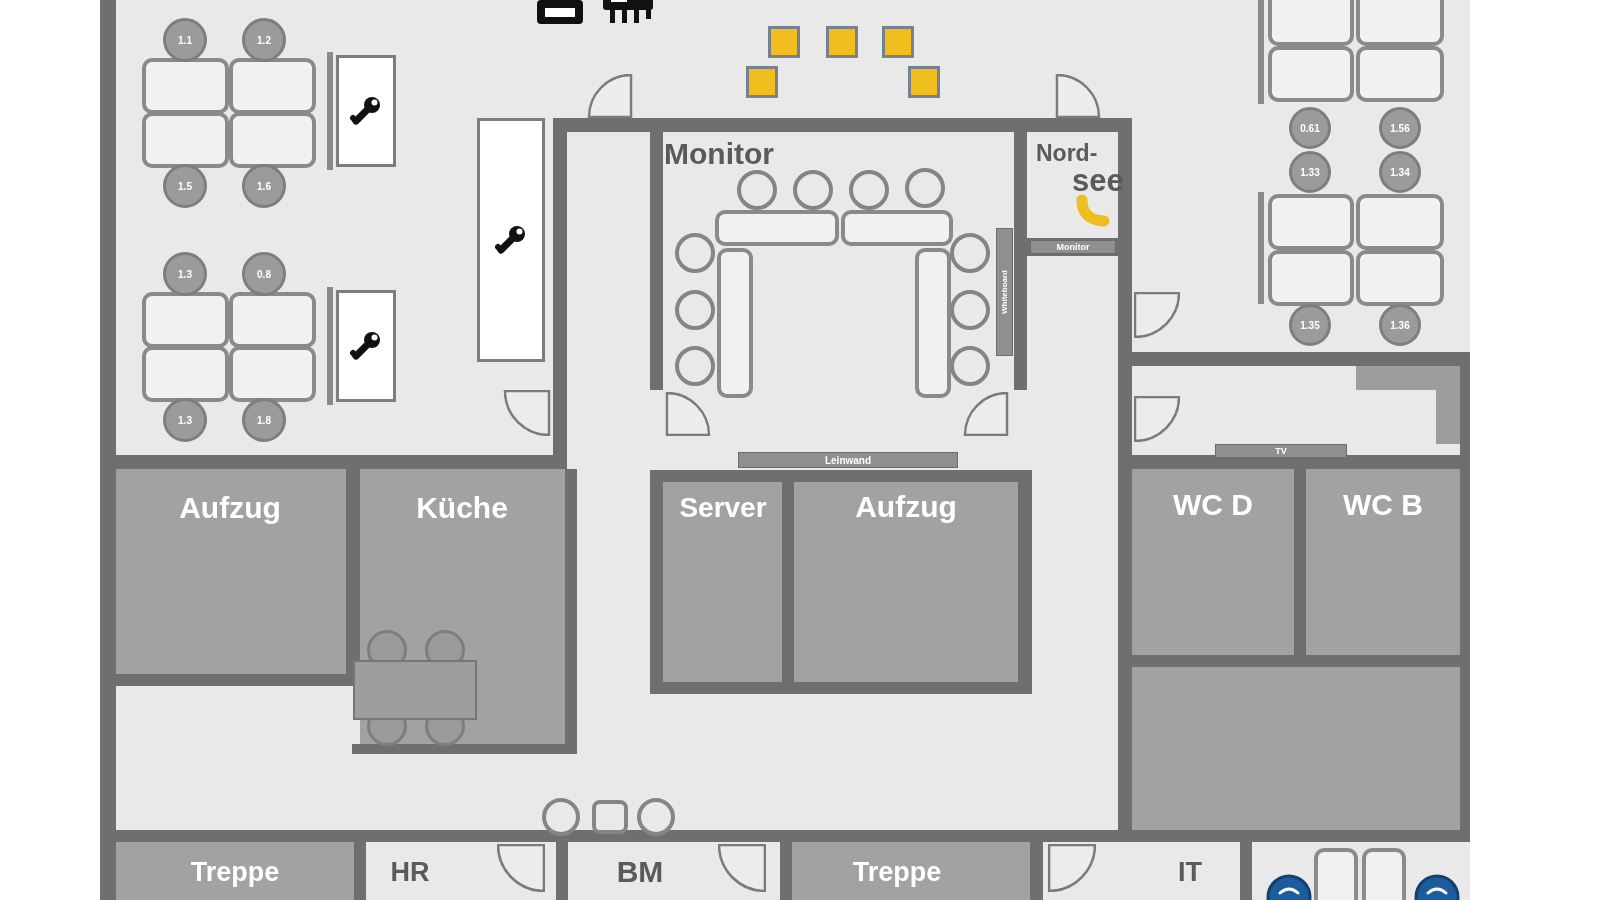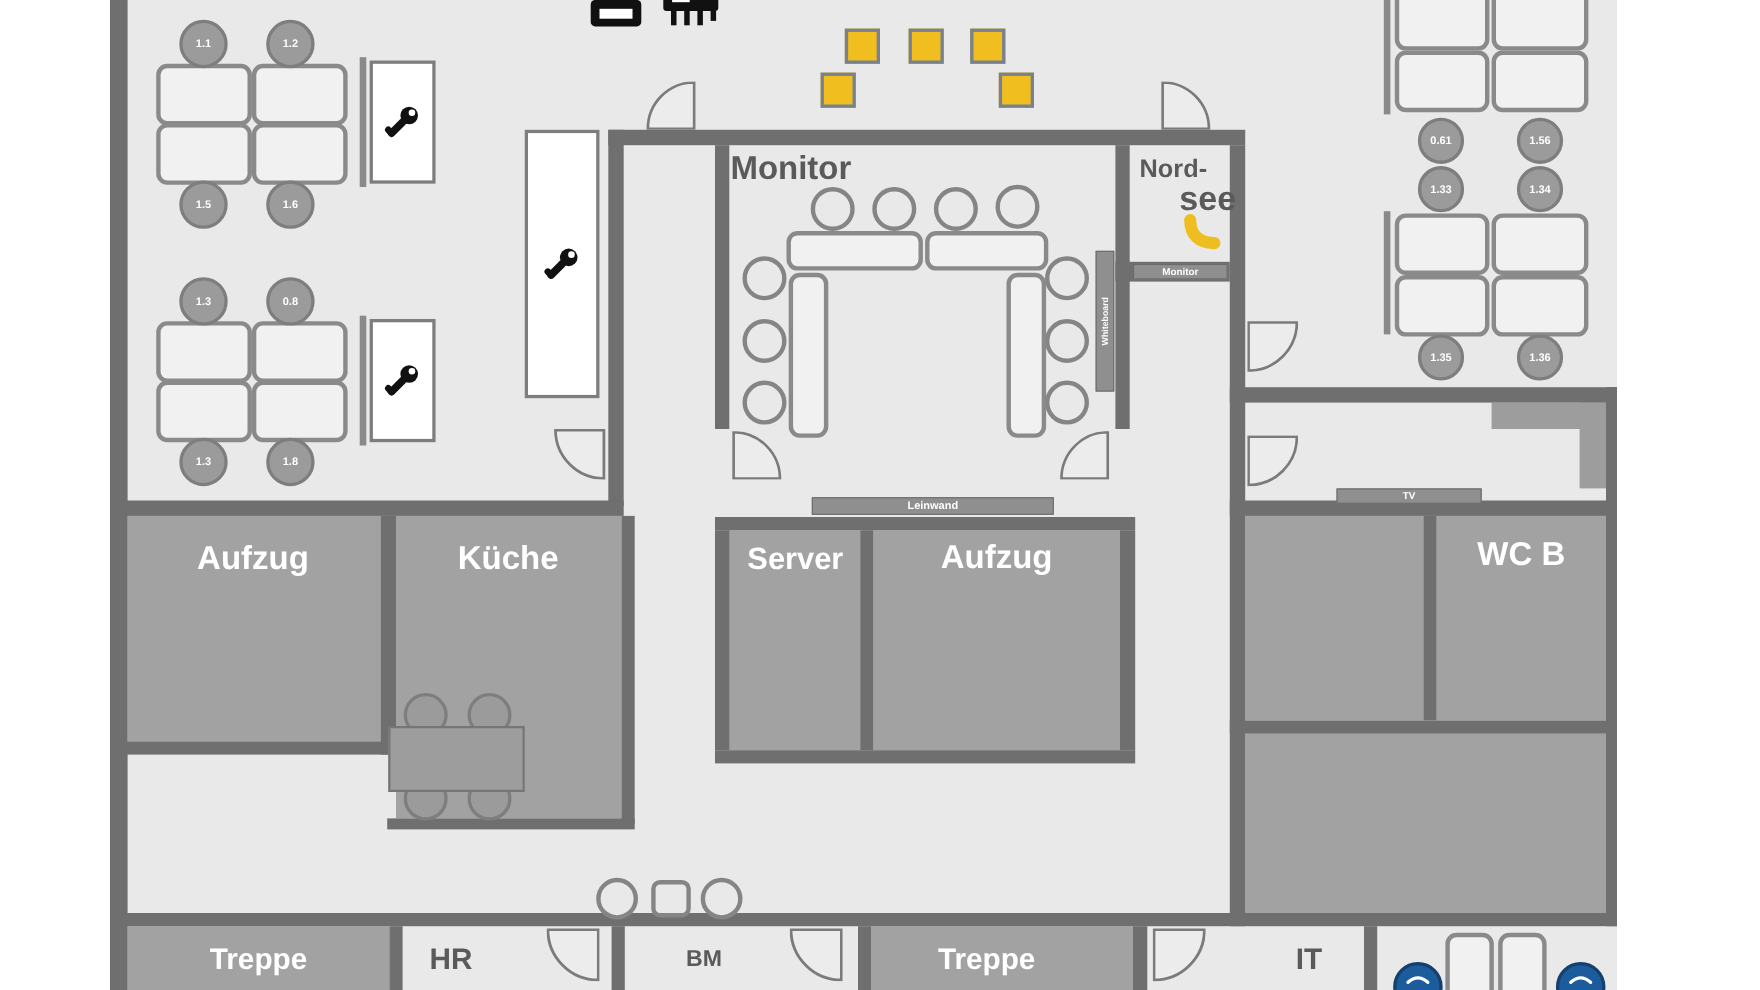--- a/index.html
+++ b/index.html
@@ -276,40 +276,41 @@
   <div class="desk" style="left:1356px;top:250px;width:88px;height:56px;"></div>
   <div class="chair" style="left:1289px;top:304px;width:42px;height:42px;">
       <span>1.35</span>
     </div>
   <div class="chair" style="left:1379px;top:304px;width:42px;height:42px;">
       <span>1.36</span>
     </div>
 
   <div class="equip-bar" style="left:1215px;top:444px;width:132px;height:14px;font-size:9px;">TV</div>
 
+  <div class="label-light" style="left:1132px;top:485px;width:162px;height:40px;font-size:30px;">WC D</div>
   <div class="label-light" style="left:1306px;top:485px;width:154px;height:40px;font-size:30px;">WC B</div>
 
   <div class="label-light" style="left:130px;top:486px;width:200px;height:44px;font-size:30px;">Aufzug</div>
   <div class="label-light" style="left:362px;top:486px;width:200px;height:44px;font-size:30px;">Küche</div>
   <div class="label-light" style="left:664px;top:488px;width:118px;height:40px;font-size:28px;">Server</div>
   <div class="label-light" style="left:794px;top:485px;width:224px;height:44px;font-size:30px;">Aufzug</div>
 
   <div class="chair" style="left:367px;top:630px;width:40px;height:40px;"></div>
   <div class="chair" style="left:425px;top:630px;width:40px;height:40px;"></div>
   <div class="chair" style="left:367px;top:706px;width:40px;height:40px;"></div>
   <div class="chair" style="left:425px;top:706px;width:40px;height:40px;"></div>
   <div class="furn" style="left:353px;top:660px;width:124px;height:60px;border:2px solid #767676;box-sizing:border-box;"></div>
 
   <div class="chair-empty" style="left:542px;top:798px;width:38px;height:38px;"></div>
   <div class="table-small" style="left:592px;top:800px;width:36px;height:34px;"></div>
   <div class="chair-empty" style="left:637px;top:798px;width:38px;height:38px;"></div>
 
   <div class="label-light" style="left:116px;top:852px;width:238px;height:40px;font-size:27px;">Treppe</div>
   <div class="label-dark" style="left:370px;top:852px;width:80px;height:40px;font-size:27px;">HR</div>
-  <div class="label-dark" style="left:590px;top:852px;width:100px;height:40px;font-size:21px;">BM</div>
+  <div class="label-dark" style="left:590px;top:852px;width:100px;height:40px;font-size:30px;">BM</div>
   <div class="label-light" style="left:792px;top:852px;width:210px;height:40px;font-size:27px;">Treppe</div>
   <div class="label-dark" style="left:1160px;top:852px;width:60px;height:40px;font-size:27px;">IT</div>
 
   <div class="desk" style="left:1314px;top:848px;width:44px;height:72px;"></div>
   <div class="desk" style="left:1362px;top:848px;width:44px;height:72px;"></div>
   <div class="icon" style="left:1266px;top:874px;width:46px;height:46px;">
     <svg viewBox="0 0 46 46">
         <circle cx="23" cy="23" r="21" fill="#1d5c9c" stroke="#14406e" stroke-width="3"></circle>
         <path d="M14 19 Q23 11 32 19" stroke="#fff" stroke-width="3" fill="none" stroke-linecap="round"></path>
       </svg>

